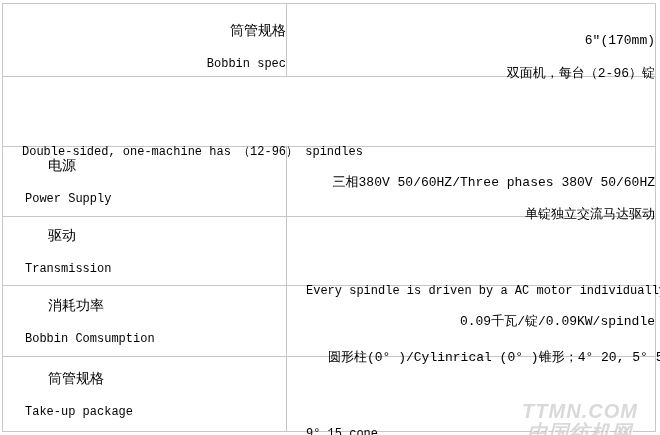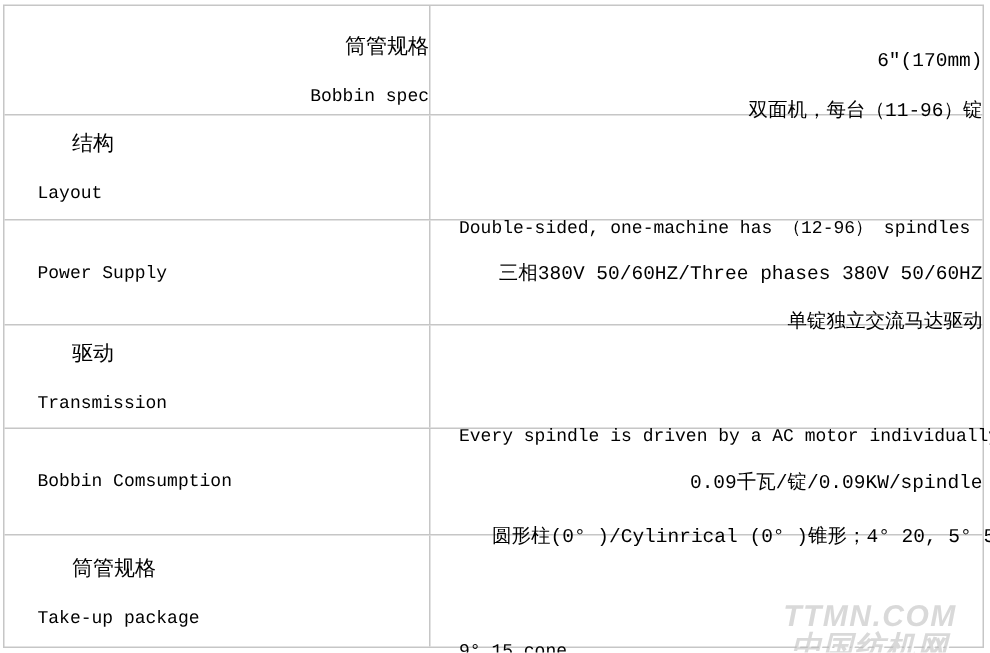--- a/index.html
+++ b/index.html
@@ -107,52 +107,50 @@
     <div class="cell label-cell">
       <div class="lab-zh">筒管规格</div>
       <div class="lab-en">Bobbin spec</div>
     </div>
     <div class="cell value-cell">
       <div class="vline1">6″(170mm)</div>
     </div>
   </div>
 
   <div class="row r1">
-    <div class="cell label-cell">
-      <div class="lab-zh">结构</div>
-      <div class="lab-en">Layout</div>
-    </div>
     <div class="cell value-cell">
-      <div class="vline1">双面机，每台（11-96）锭</div>
+      <div class="vline1">双面机，每台（2-96）锭</div>
       <div class="vline2">Double-sided, one-machine has （12-96） spindles</div>
     </div>
   </div>
 
   <div class="row r2">
     <div class="cell label-cell">
+      <div class="lab-zh">电源</div>
       <div class="lab-en">Power Supply</div>
     </div>
     <div class="cell value-cell">
       <div class="vline1">三相380V 50/60HZ/Three phases 380V 50/60HZ</div>
     </div>
   </div>
 
   <div class="row r3">
     <div class="cell label-cell">
       <div class="lab-zh">驱动</div>
       <div class="lab-en">Transmission</div>
     </div>
     <div class="cell value-cell">
       <div class="vline1">单锭独立交流马达驱动</div>
       <div class="vline2">Every spindle is driven by a AC motor individually</div>
     </div>
   </div>
 
   <div class="row r4">
     <div class="cell label-cell">
+      <div class="lab-zh">消耗功率</div>
       <div class="lab-en">Bobbin Comsumption</div>
     </div>
     <div class="cell value-cell">
       <div class="vline1">0.09千瓦/锭/0.09KW/spindle</div>
     </div>
   </div>
 
   <div class="row r5">
     <div class="cell label-cell">
       <div class="lab-zh">筒管规格</div>

